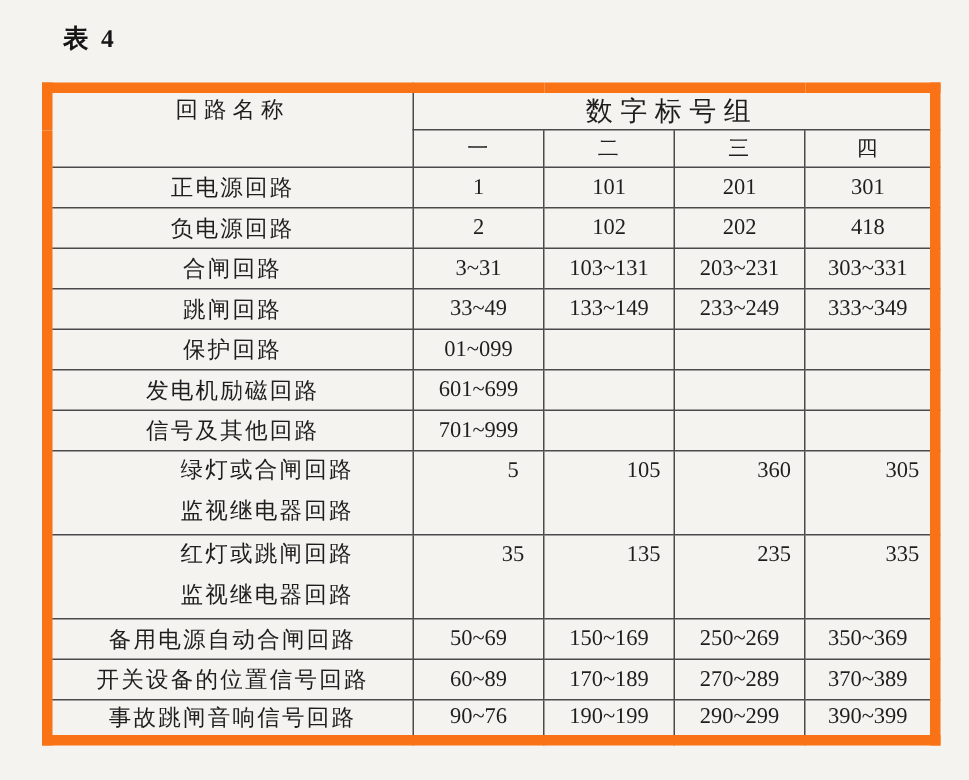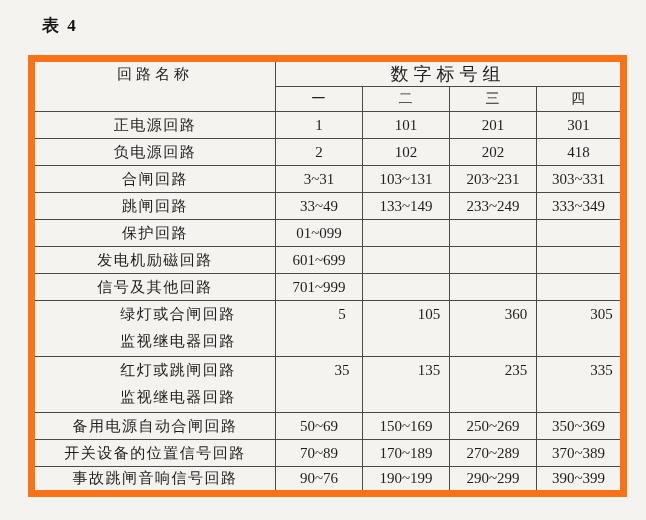--- a/index.html
+++ b/index.html
@@ -173,21 +173,21 @@
         </tr>
         <tr>
           <td class="name-cell">备用电源自动合闸回路</td>
           <td class="num-cell">50~69</td>
           <td class="num-cell">150~169</td>
           <td class="num-cell">250~269</td>
           <td class="num-cell">350~369</td>
         </tr>
         <tr>
           <td class="name-cell">开关设备的位置信号回路</td>
-          <td class="num-cell">70~89</td>
+          <td class="num-cell">60~89</td>
           <td class="num-cell">170~189</td>
           <td class="num-cell">270~289</td>
           <td class="num-cell">370~389</td>
         </tr>
         <tr>
           <td class="name-cell">事故跳闸音响信号回路</td>
           <td class="num-cell">90~76</td>
           <td class="num-cell">190~199</td>
           <td class="num-cell">290~299</td>
           <td class="num-cell">390~399</td>

